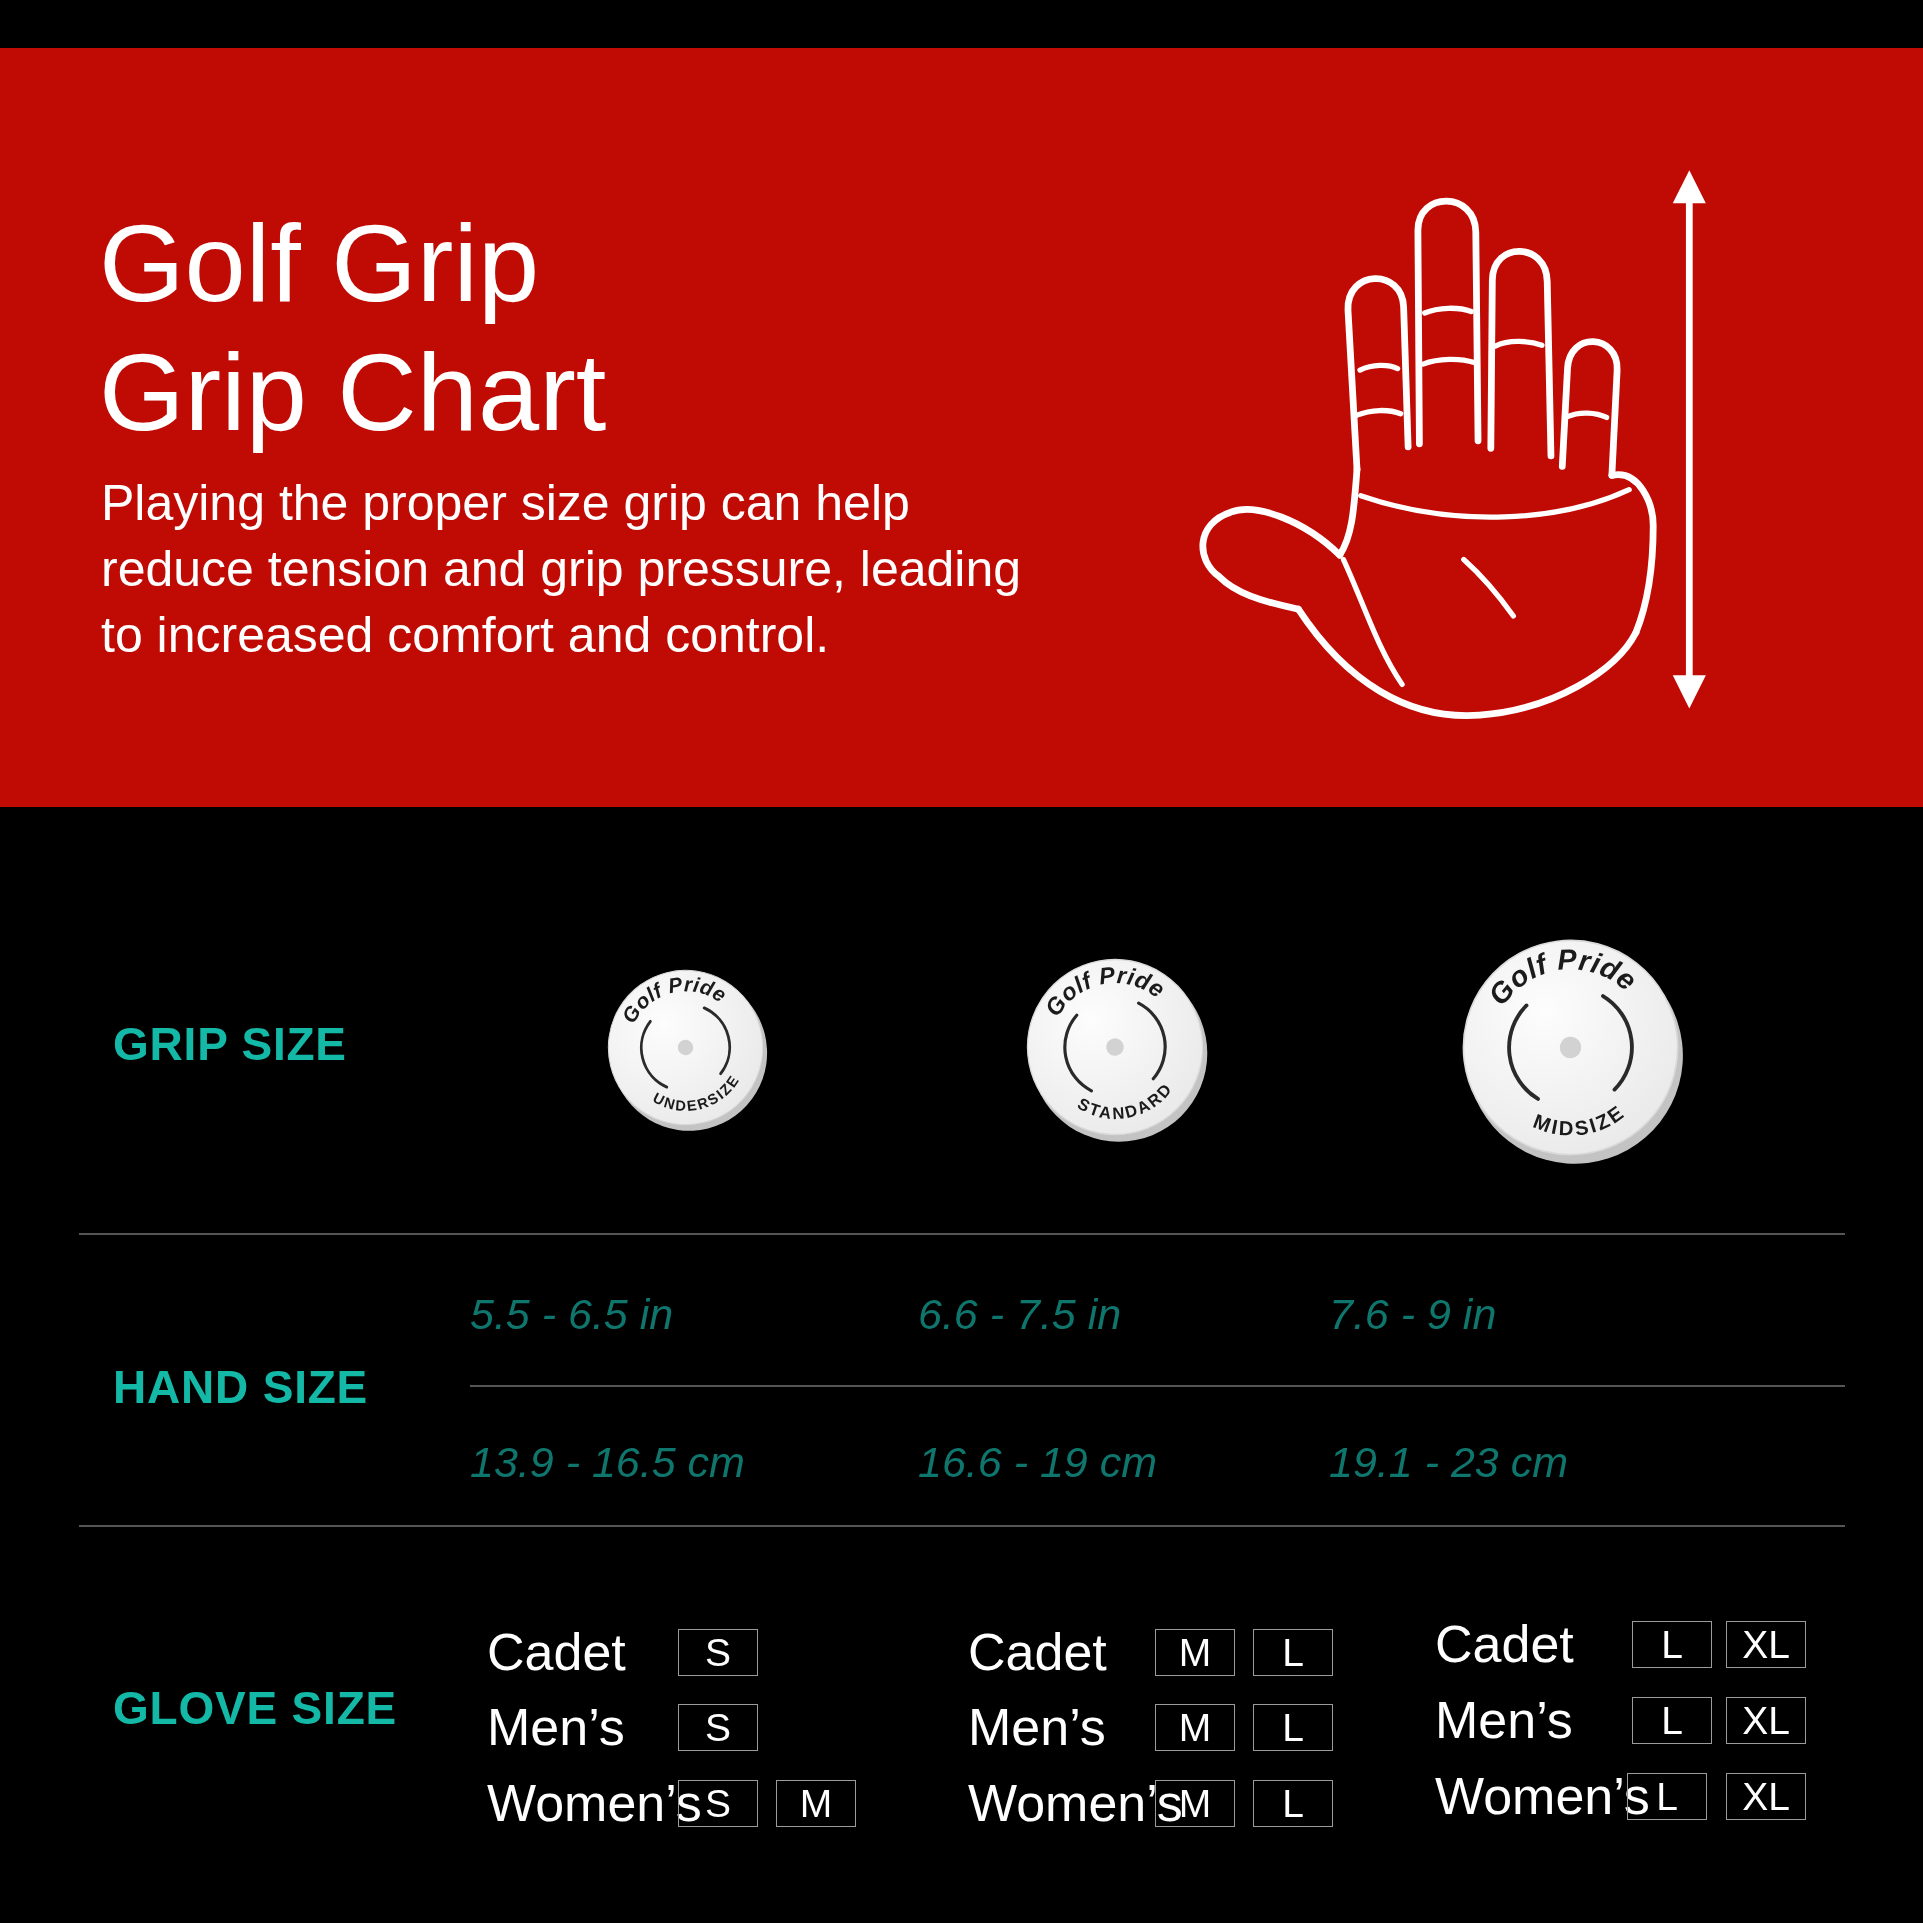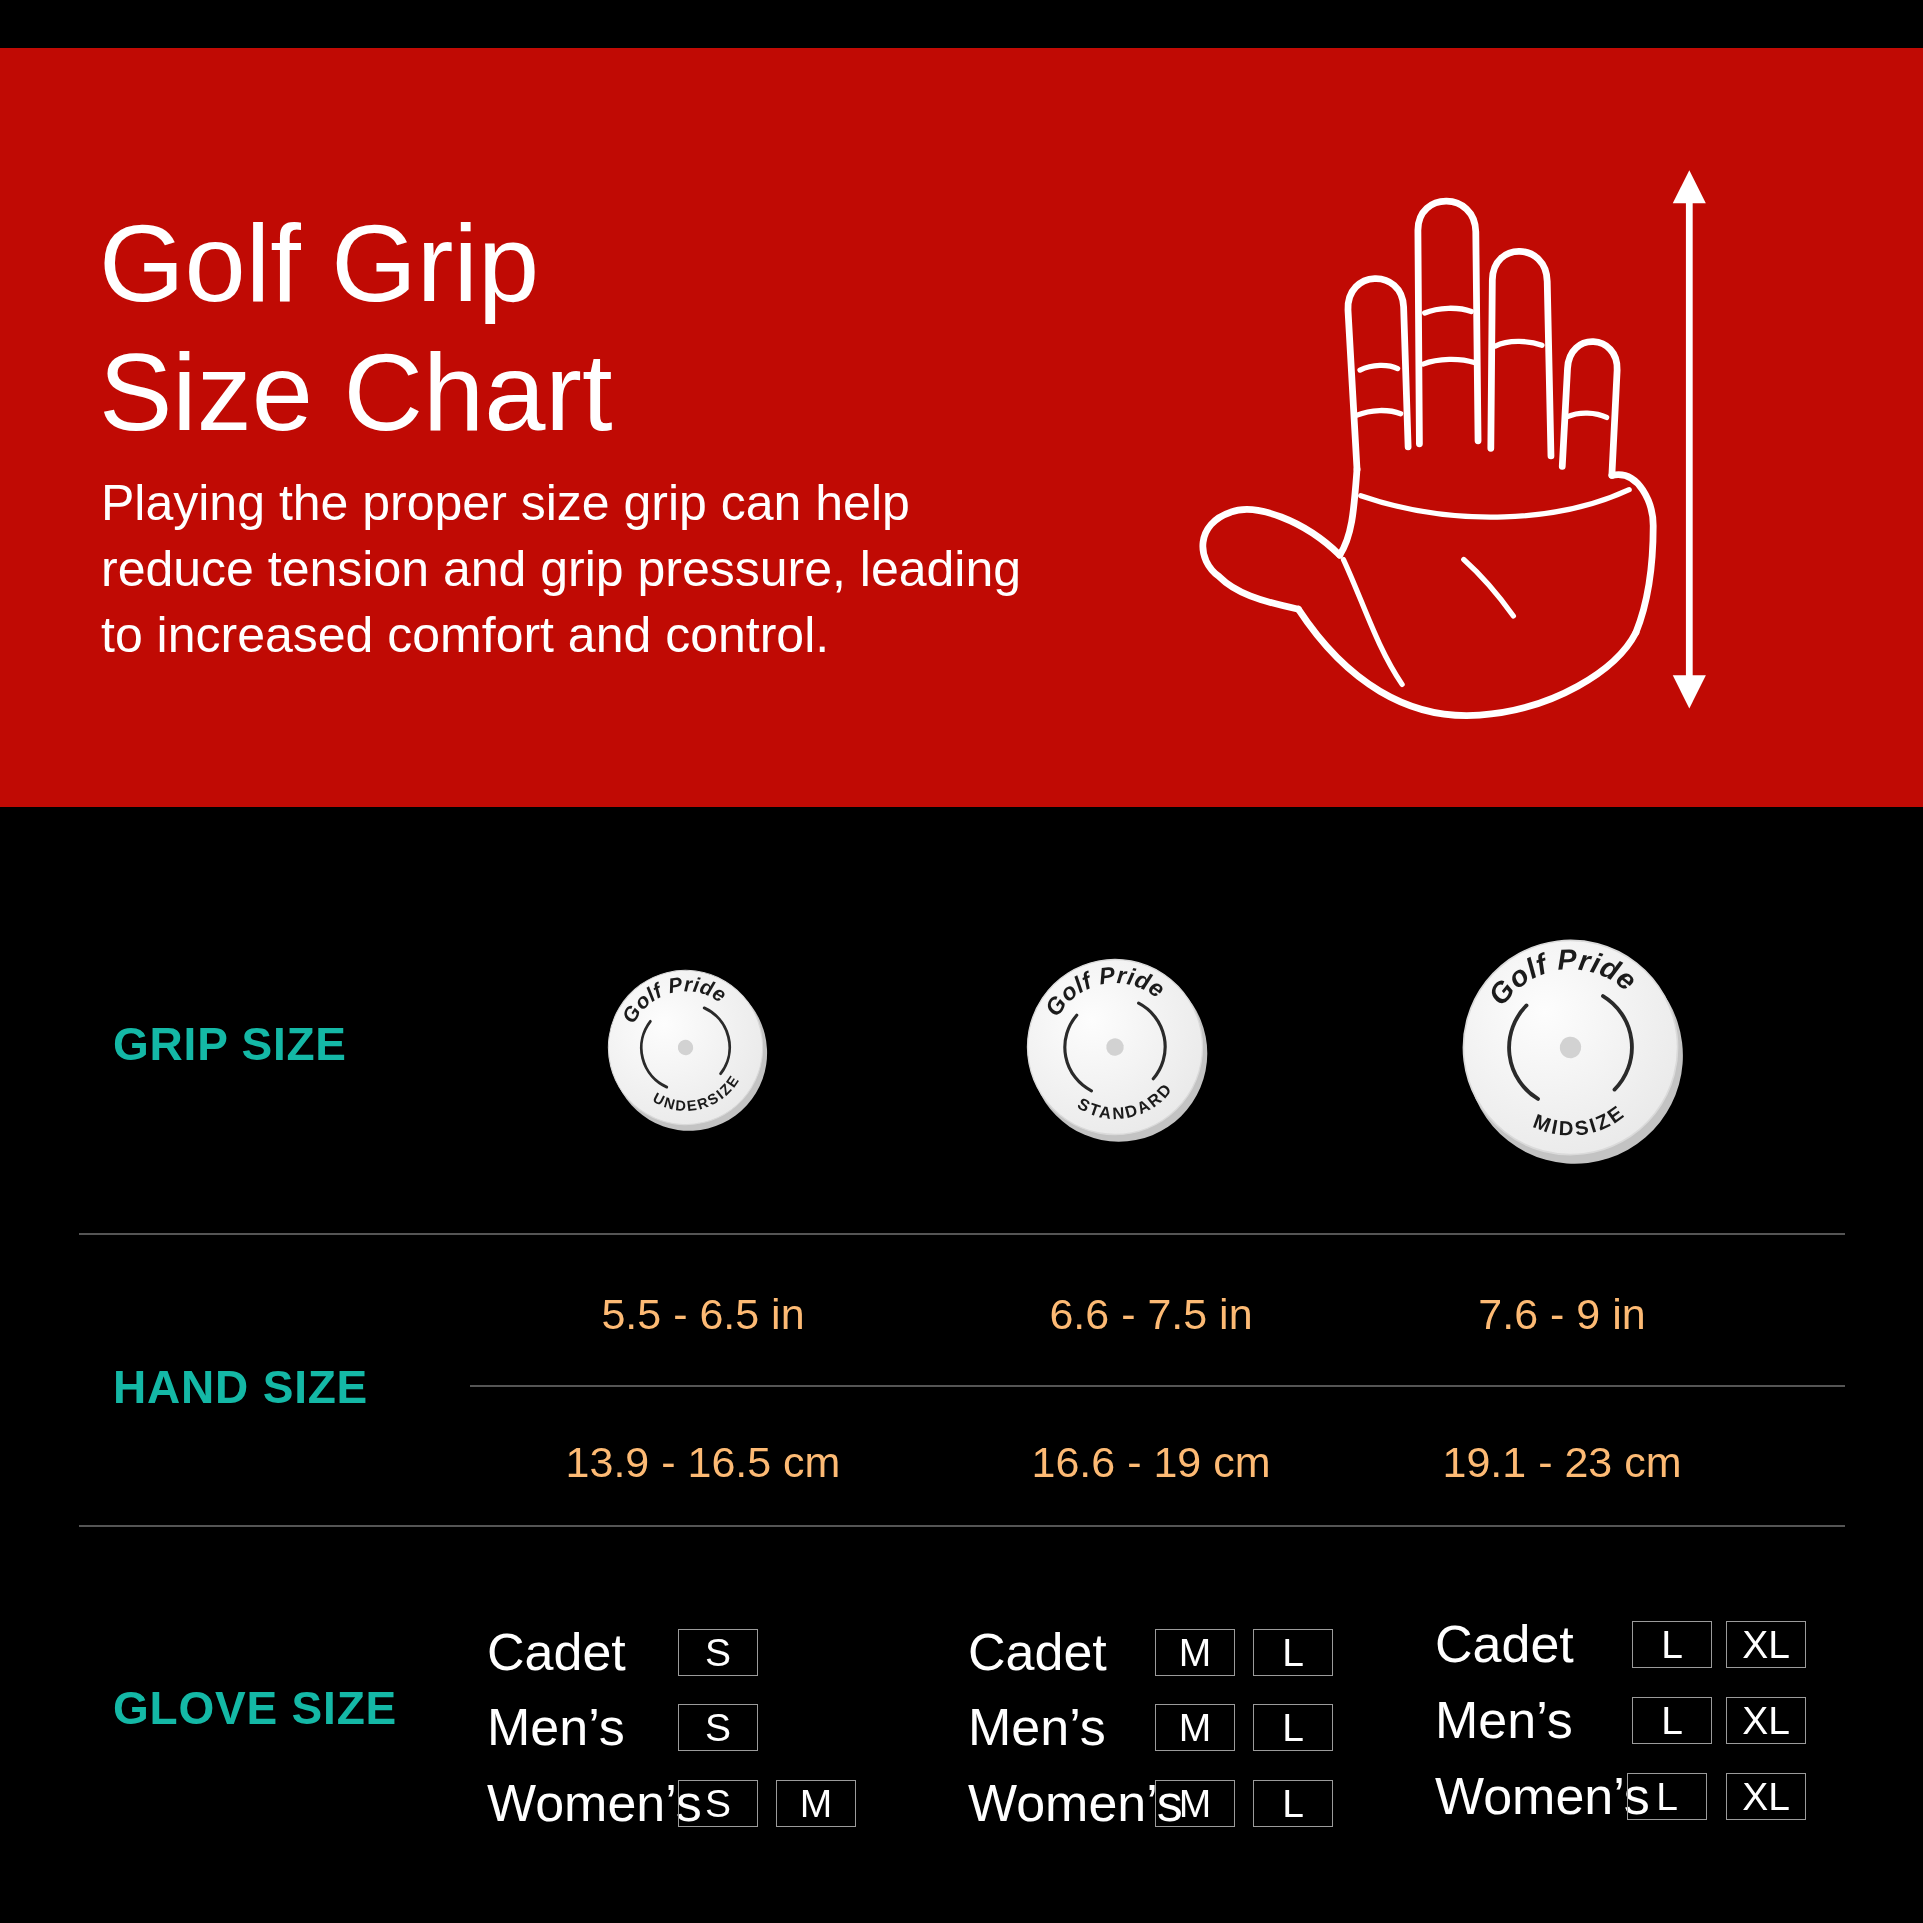--- a/index.html
+++ b/index.html
@@ -21,37 +21,37 @@
   
   .sec-label{position:absolute;color:#14b8a6;font-size:46px;font-weight:700;line-height:45px;letter-spacing:0.8px;white-space:nowrap;}
   
   .cap{position:absolute;}
   .cap-brand{font-family:"Liberation Sans","DejaVu Sans",sans-serif;font-size:27px;font-weight:700;font-style:italic;fill:#1b1b1b;letter-spacing:.5px;}
   .cap-size{font-family:"Liberation Sans","DejaVu Sans",sans-serif;font-size:19px;font-weight:700;fill:#1b1b1b;letter-spacing:2.5px;}
   .cap-paren{fill:none;stroke:#2a2a2a;stroke-width:3.6;stroke-linecap:round;}
   
   .divider{position:absolute;height:2.3px;background:#555;}
   
-  .hs-val{position:absolute;width:466px;color:#fdba74;font-size:43px;font-weight:400;text-align:center;line-height:53px;white-space:nowrap;}
+  .hs-val{position:absolute;width:466px;color:#0f766e;font-size:43px;font-weight:400;text-align:left;line-height:53px;white-space:nowrap;font-style:italic;}
   
   .glove-col{position:absolute;width:481px;}
   .glove-row{position:absolute;left:0;height:47px;}
   .glove-label{position:absolute;left:0;top:0;color:#fff;font-size:52px;font-weight:400;line-height:47px;white-space:nowrap;}
   .size-box{position:absolute;top:0;width:80px;height:47px;border:1.5px solid #9b9b9b;box-sizing:border-box;
     display:flex;align-items:center;justify-content:center;color:#fff;font-size:39px;font-weight:400;line-height:1;}
 </style>
 </head>
 <body>
 
 <div class="canvas">
 
   <div class="hero">
     <h1 class="title" style="margin:0;font-weight:400;">
       <span>Golf Grip</span>
-      <span>Size Chart</span>
+      <span>Grip Chart</span>
     </h1>
     <p class="intro" style="margin:0;">
       <span>Playing the proper size grip can help</span>
       <span>reduce tension and grip pressure, leading</span>
       <span>to increased comfort and control.</span>
     </p>
 
     <svg class="hand-svg" viewBox="0 0 770 830">
 
       <path class="hand-stroke" d="M 250,470 L 238,258 C 236,204 310,202 312,254 L 318,440"></path>

